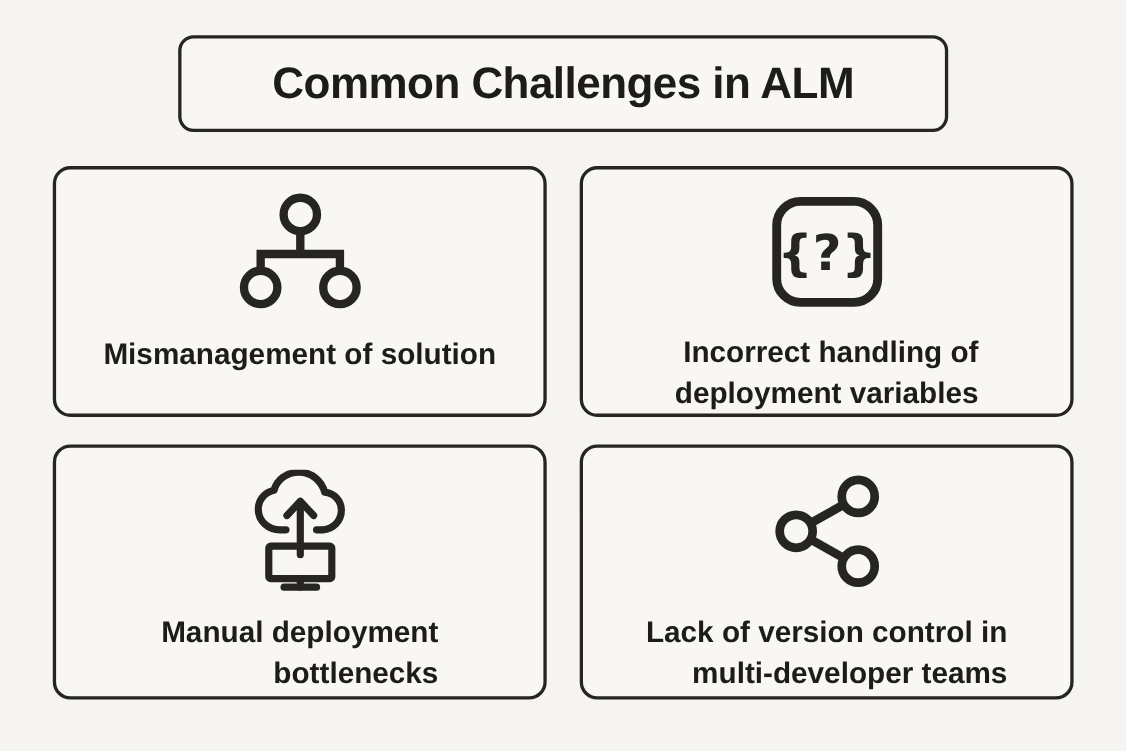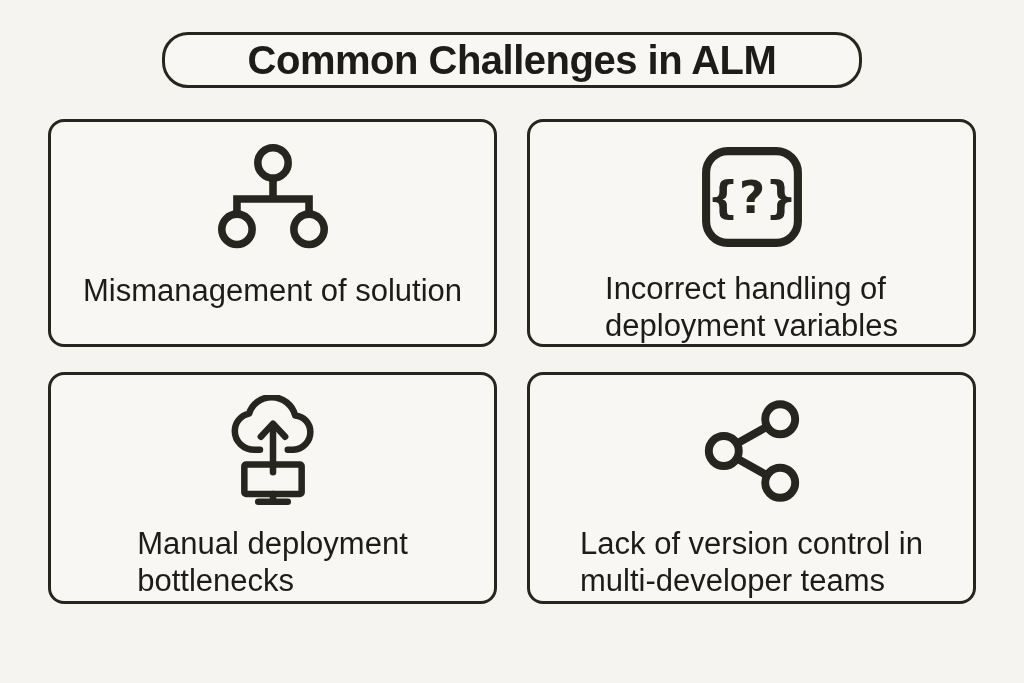--- a/index.html
+++ b/index.html
@@ -10,24 +10,24 @@
   }
   *{box-sizing:border-box;margin:0;padding:0;}
   html,body{width:1024px;height:683px;}
   body{
     background:var(--background);
     font-family:"Liberation Sans","DejaVu Sans",sans-serif;
     overflow:hidden;
   }
   .title-box{
     width:700px;
-    height:56px;
+    height:88px;
     margin:32px auto 0 auto;
     border:3px solid var(--border);
-    border-radius:26px;
+    border-radius:14px;
     background:var(--card-background);
     display:flex;
     align-items:center;
     justify-content:center;
   }
   .title-box h1{
     font-size:40px;
     font-weight:700;
     letter-spacing:-0.5px;
     color:var(--text);
@@ -53,24 +53,24 @@
   .icon-slot{
     height:114px;
     display:flex;
     align-items:center;
     justify-content:center;
     color:var(--border);
   }
   .icon-slot svg{display:block;}
   .card-label{
     margin-top:17px;
-    text-align:left;
-    font-size:31px;
+    text-align:right;
+    font-size:27px;
     line-height:37px;
-    font-weight:400;
+    font-weight:700;
     color:var(--text);
   }
 </style>
 </head>
 <body>
 
 <div class="title-box">
   <h1>Common Challenges in ALM</h1>
 </div>
 

